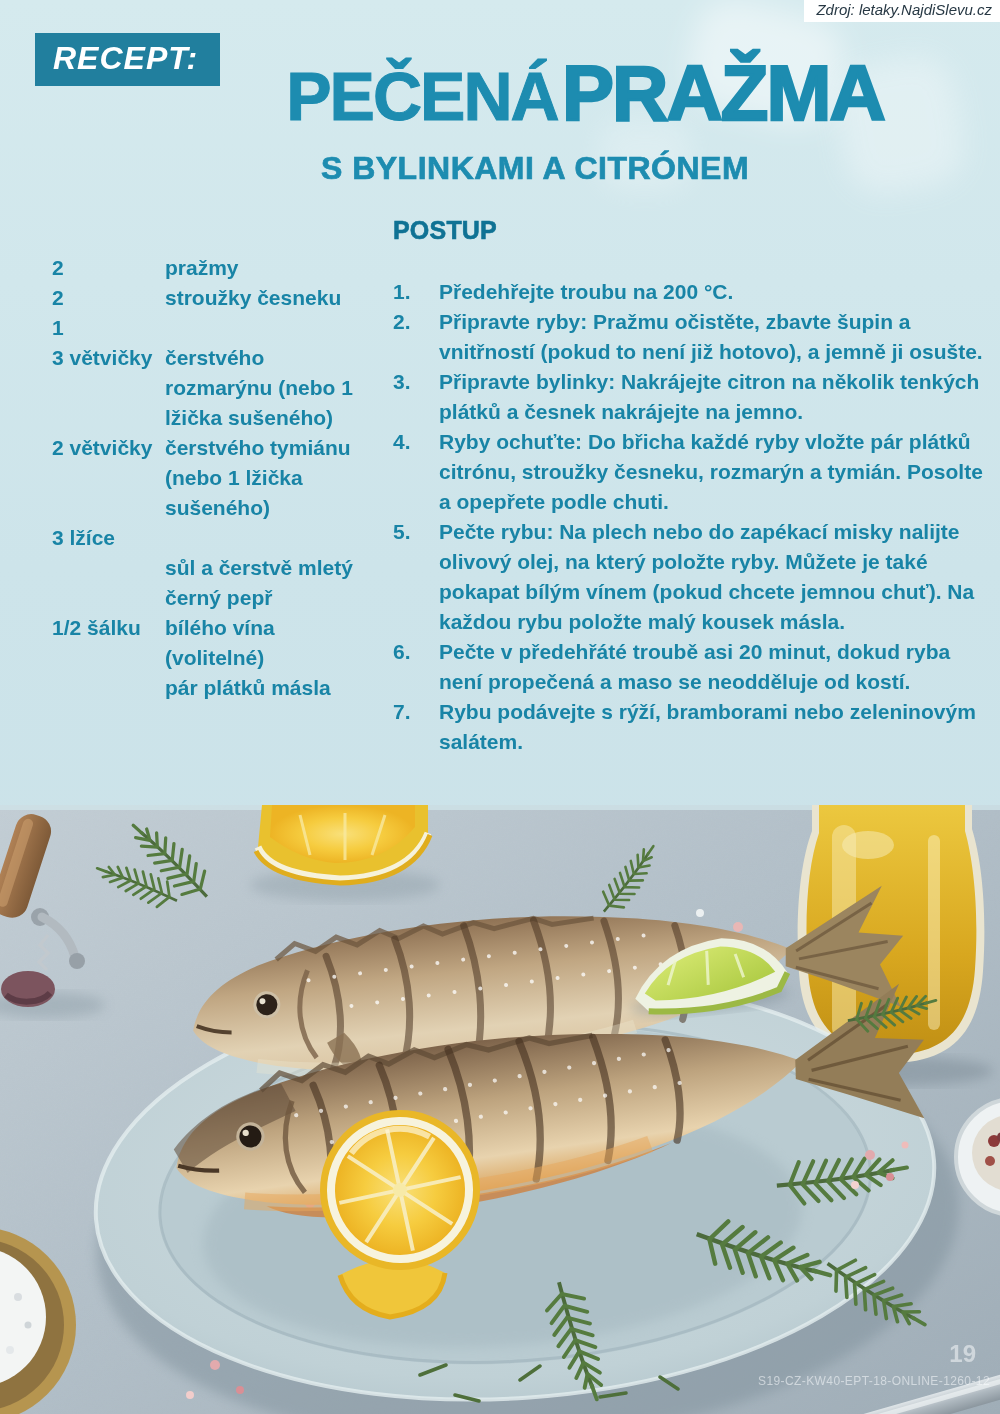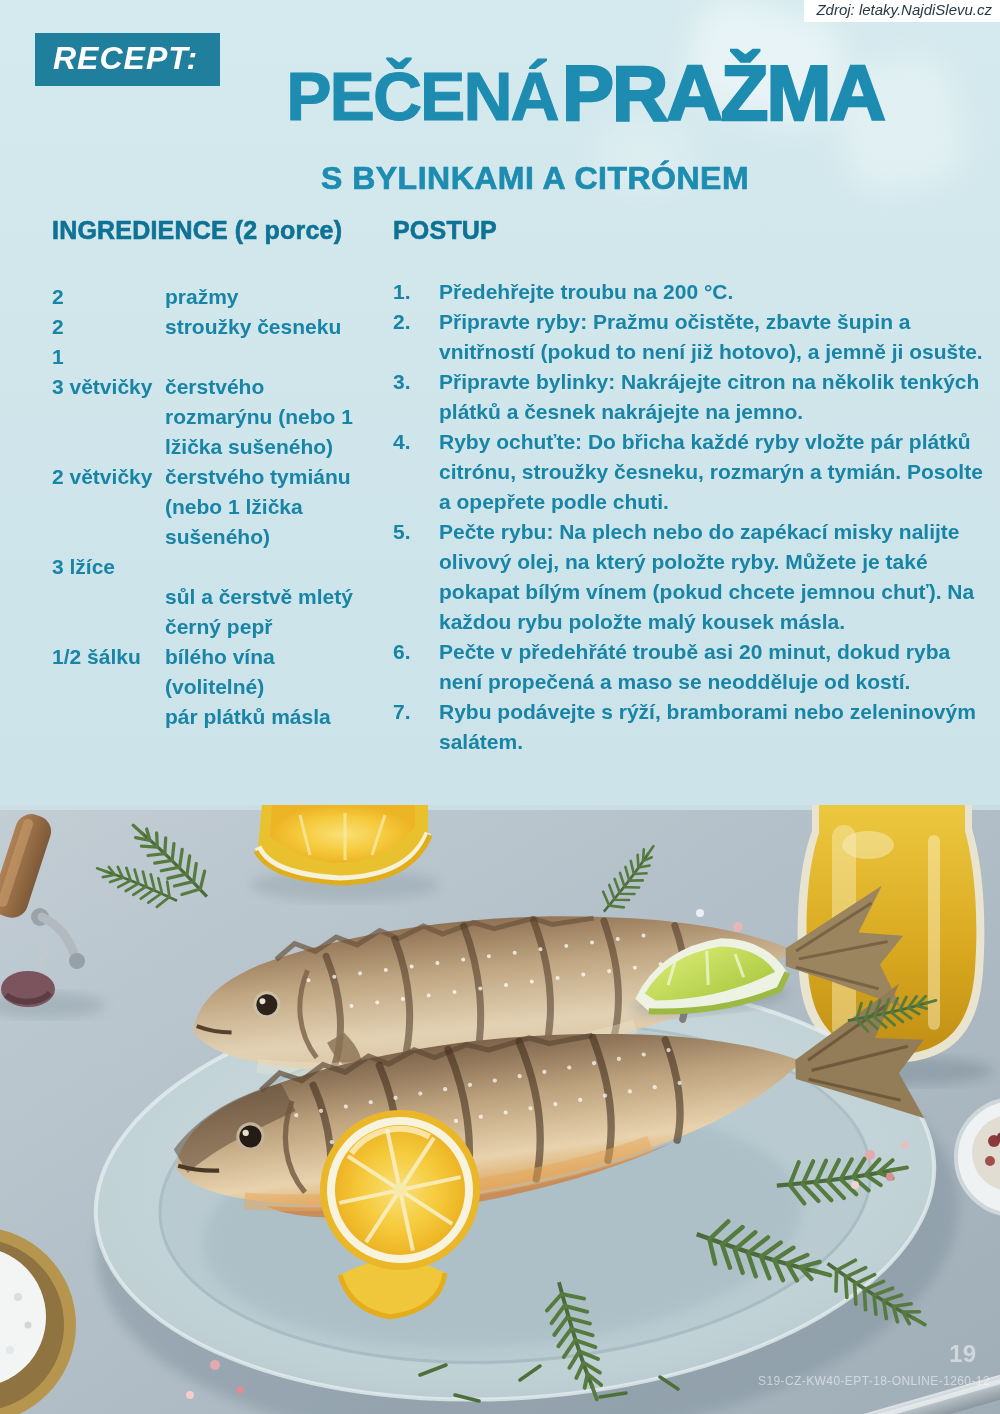--- a/index.html
+++ b/index.html
@@ -39,21 +39,21 @@
   }
   .title-lead{
     font-size:68px;font-weight:bold;letter-spacing:-2px;
     -webkit-text-stroke:1px currentColor;
   }
   .title-main{
     font-size:78px;font-weight:bold;letter-spacing:-2px;
     -webkit-text-stroke:2.4px currentColor;
   }
   .subtitle{
-    position:absolute;left:205px;top:160px;width:660px;text-align:center;
+    position:absolute;left:205px;top:150px;width:660px;text-align:center;
     color:var(--title);font-size:32px;font-weight:bold;letter-spacing:.5px;
     -webkit-text-stroke:.7px currentColor;z-index:4;
   }
   .col-heading{
     color:var(--accent-dark);font-size:25px;font-weight:bold;letter-spacing:.2px;
     -webkit-text-stroke:.6px currentColor;
   }
   .col-heading .suffix{margin-left:7px;}
   .ingredients{position:absolute;left:52px;top:216px;width:302px;z-index:4;}
   .ing-list{margin-top:37px;}
@@ -91,23 +91,20 @@
 
   <div class="badge">RECEPT:</div>
 
   <div class="title-wrap">
     <span class="title-lead">PEČENÁ</span>
     <span class="title-main">PRAŽMA</span>
   </div>
   <div class="subtitle">S BYLINKAMI A CITRÓNEM</div>
 
   <div class="ingredients">
-    <div class="col-heading">
-      <span>INGREDIENCE</span><span class="suffix">(2 porce)</span>
-    </div>
     <div class="ing-list">
 
         <div class="ing-row">
           <span class="qty">2</span>
           <span class="txt">pražmy</span>
         </div>
 
         <div class="ing-row">
           <span class="qty">2</span>
           <span class="txt">stroužky česneku</span>

